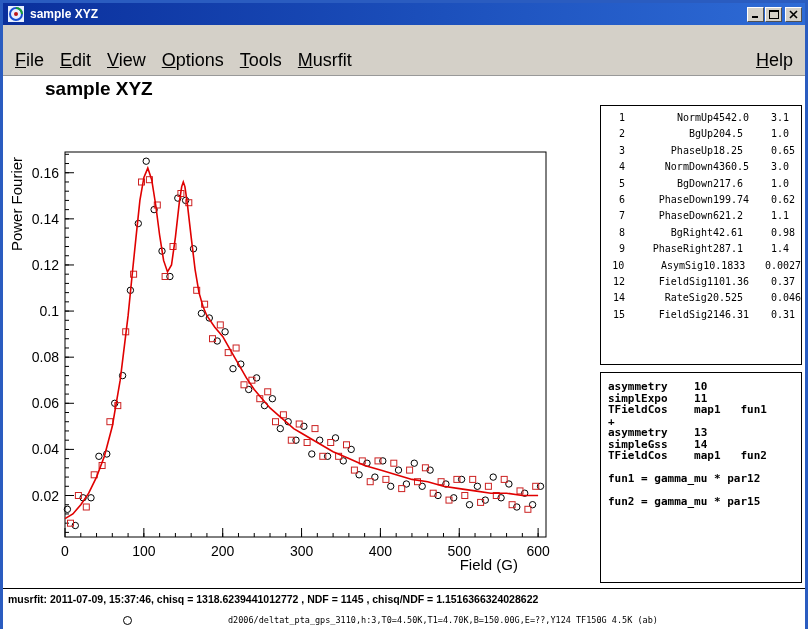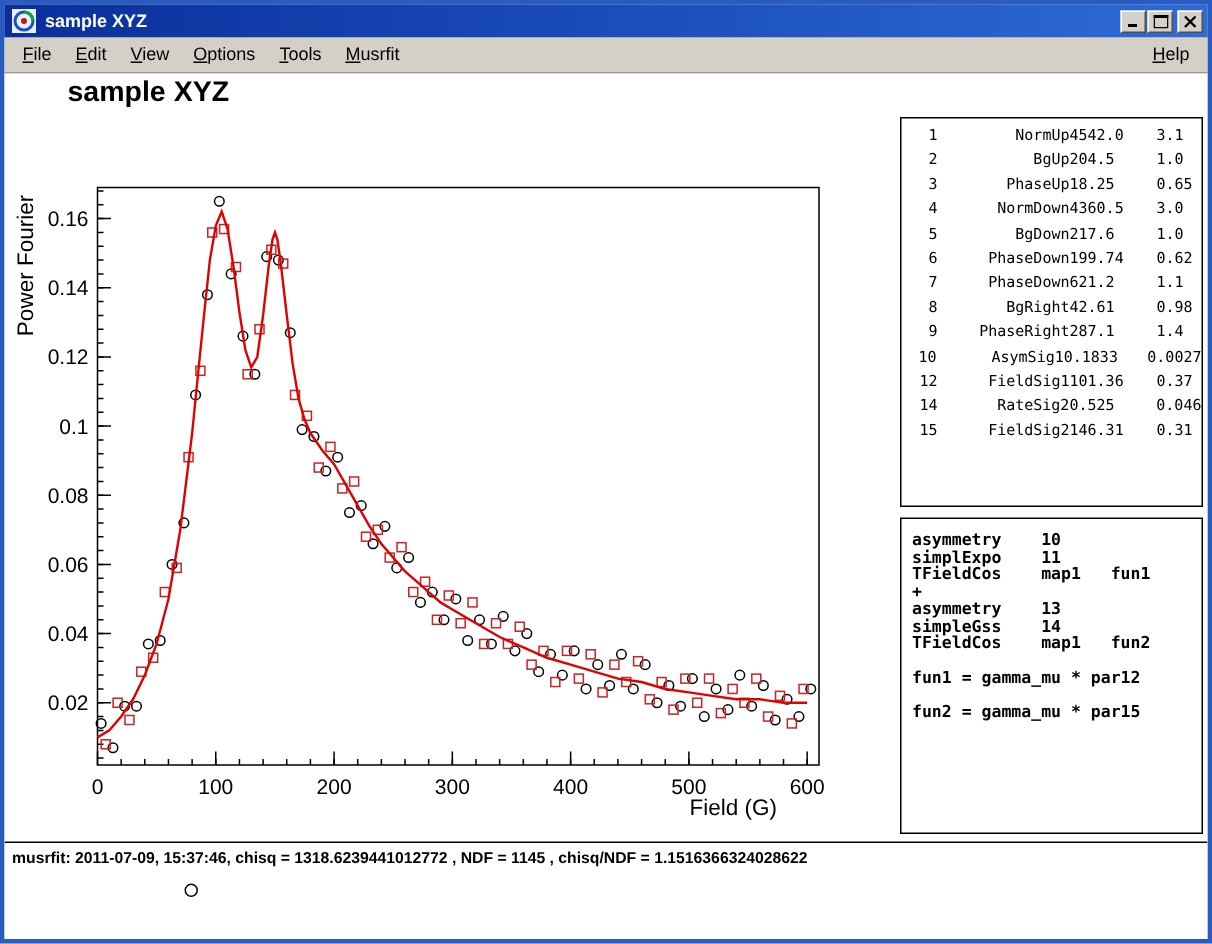--- a/index.html
+++ b/index.html
@@ -4,21 +4,21 @@
 <style>
   *{margin:0;padding:0;box-sizing:border-box;}
   html,body{width:808px;height:629px;background:#ffffff;font-family:"Liberation Sans",sans-serif;}
   .window{position:absolute;left:0;top:0;width:808px;height:629px;border:3px solid #2a5cc0;background:#d4d0c8;}
   .titlebar{height:22px;background:linear-gradient(90deg,#0a2f9c 0%,#1c50bc 55%,#2e6bd6 100%);display:flex;align-items:center;padding:0 3px;}
   .app-icon{width:16px;height:16px;display:inline-block;margin-left:2px;}
   .title-text{color:#ffffff;font-weight:bold;font-size:12px;margin-left:6px;flex:1;white-space:nowrap;}
   .win-buttons{display:flex;align-items:center;}
   .win-btn{width:17px;height:15px;background:#d4d0c8;border:1px solid;border-color:#ffffff #505050 #505050 #ffffff;display:flex;align-items:center;justify-content:center;margin-left:1px;}
   .win-btn.close{margin-left:3px;}
-  .menubar{height:24px;background:#d4d0c8;display:flex;align-items:flex-start;font-size:12px;color:#000;padding:0 4px;border-bottom:1px solid #999;}
+  .menubar{height:24px;background:#d4d0c8;display:flex;align-items:flex-end;font-size:18px;color:#000;padding:0 4px;border-bottom:1px solid #999;margin-top:27px;}
   .menu-item{padding:4px 8px;white-space:nowrap;cursor:default;}
   .menu-spacer{flex:1;}
   .canvas{position:relative;width:802px;height:577px;background:#ffffff;overflow:hidden;}
   .plot-title{position:absolute;left:42px;top:2px;font-size:19px;font-weight:bold;color:#000;}
   .plot-svg{position:absolute;left:0;top:0;}
   svg text{font-family:"Liberation Sans",sans-serif;fill:#000;}
   .param-box{position:absolute;left:597px;top:29px;width:202px;height:260px;border:1px solid #000;padding:6px 0 0 6px;background:#fff;}
   .prow{display:flex;height:16.4px;font-family:"DejaVu Sans Mono",monospace;font-size:10px;color:#000;white-space:nowrap;}
   .pc0{width:18px;text-align:right;margin-right:8px;}
   .pc1{width:80px;text-align:right;}
@@ -408,16 +408,17 @@
 fun1 = gamma_mu * par12
 
 fun2 = gamma_mu * par15</pre>
     </div>
 
     <div class="sep-line"></div>
     <div class="status-line">musrfit: 2011-07-09, 15:37:46, chisq = 1318.6239441012772 , NDF = 1145 , chisq/NDF = 1.1516366324028622</div>
 
     <div class="legend-row" style="top:538px;">
       <span class="lg-marker lg-circle"></span>
+      <span class="lg-label">d2006/deltat_pta_gps_3110,h:3,T0=4.50K,T1=4.70K,B=150.00G,E=??,Y124 TF150G 4.5K (ab)</span>
     </div>
   </div>
 
 </div>
 
 </body></html>

